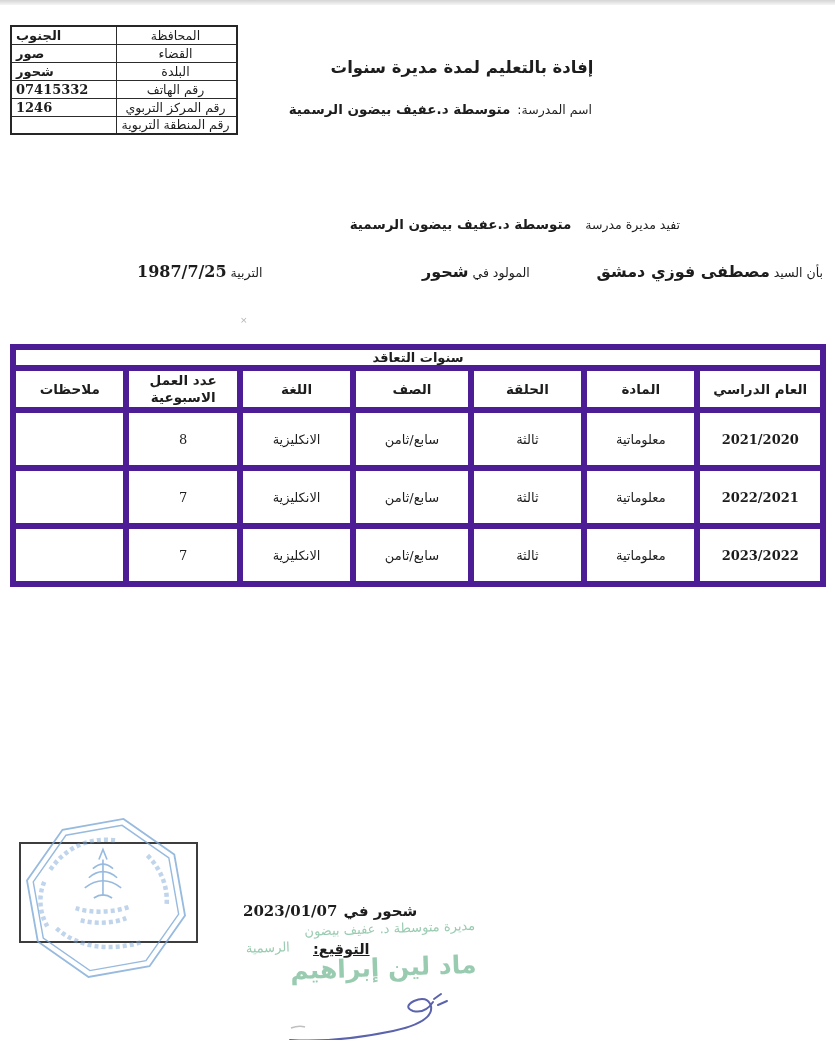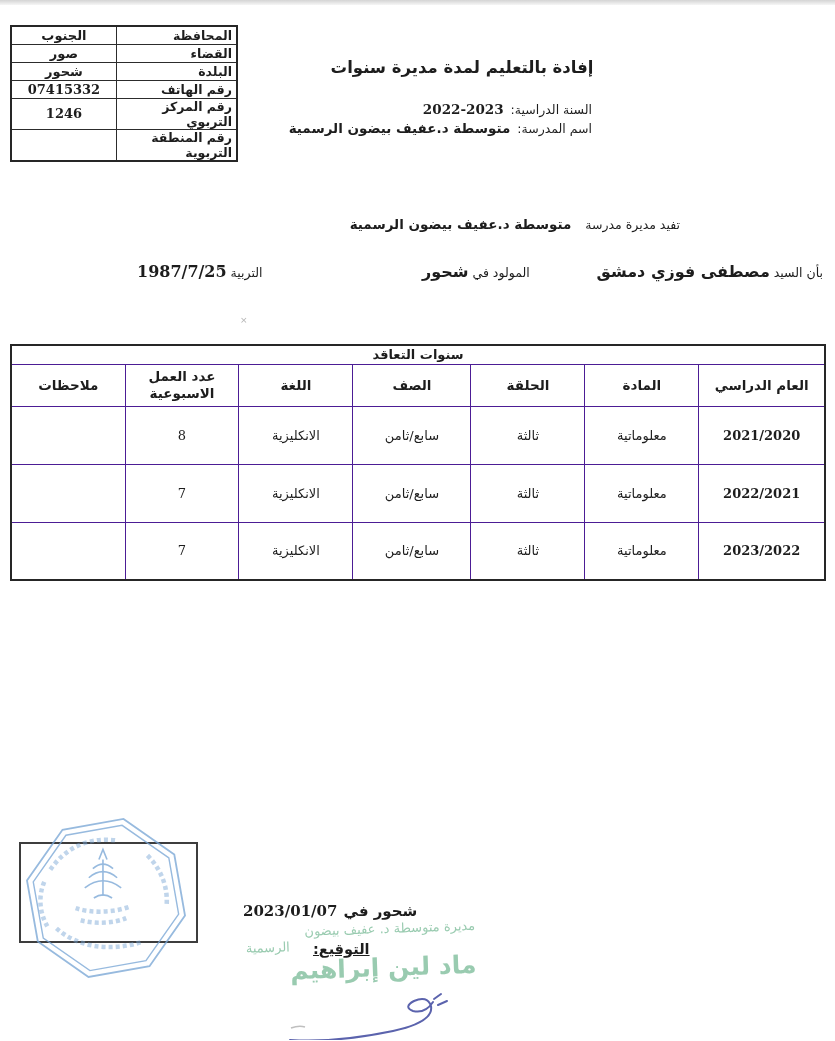--- a/index.html
+++ b/index.html
@@ -11,22 +11,22 @@
   }
   .num { font-family:"DejaVu Serif", serif; }
   .scan-strip { position:absolute; top:0; left:0; width:100%; height:5px;
     background:linear-gradient(#c9c9c9, #f4f4f4); opacity:.8; }
   .scan-speck { position:absolute; left:240px; top:315px; font-size:9px; color:#b3b3b3; }
 
   
   .info-table { position:absolute; left:10px; top:25px; width:228px;
     border-collapse:collapse; direction:rtl; border:2px solid #262626; }
   .info-table td { border:1px solid #2c2c2c; height:18px; padding:0 4px; }
-  .info-table td.lbl { width:122px; text-align:right; font-size:12.5px; padding-left:2px;font-weight:bold; }
-  .info-table td.val { width:106px; text-align:center; font-weight:bold; font-size:13px; }
+  .info-table td.lbl { width:122px; text-align:center; font-size:12.5px; padding-left:2px; }
+  .info-table td.val { width:106px; text-align:left; font-weight:bold; font-size:13px; }
 
   
   .title { position:absolute; left:327px; top:58px; width:270px; text-align:center;
     font-weight:bold; font-size:16.5px; direction:rtl; }
   .head-lines { position:absolute; right:243px; top:100px; text-align:right;
     direction:rtl; font-size:12.5px; line-height:18px; white-space:nowrap; }
   .head-lines .v { font-weight:bold; font-size:13.5px; margin-right:7px; }
 
   
   .ministry { position:absolute; right:6px; top:26px; width:184px; text-align:center;
@@ -35,21 +35,21 @@
 
   
   .intro1 { position:absolute; right:155px; top:216px; direction:rtl; white-space:nowrap; font-size:12.5px; }
   .intro1 .b { font-weight:bold; font-size:13.5px; margin-right:14px; }
   .intro-frag { position:absolute; top:262px; direction:rtl; white-space:nowrap; font-size:12.5px; }
   .intro-frag .b { font-weight:bold; font-size:16px;margin-left:32px; }
 
   
   .ctable { position:absolute; left:10px; top:344px; width:816px; border-collapse:collapse;
     direction:rtl; table-layout:fixed; border:2px solid #262626; }
-  .ctable td, .ctable th { border:1px solid #4c1d95; text-align:center; padding:0 2px; }
+  .ctable td, .ctable th { border:6px solid #4c1d95; text-align:center; padding:0 2px; }
   .ctable .cap td { height:19px; font-weight:bold; font-size:13px; }
   .ctable th { height:42px; font-size:13.5px; font-weight:bold; vertical-align:middle; line-height:17px; }
   .ctable td.cell { height:58px; font-size:13px; vertical-align:middle; }
   .ctable .year { font-weight:bold; font-size:14px; }
   .ctable .hours { font-size:14.5px; }
 
   
   .declaration { position:absolute; right:8px; top:828px; direction:rtl; white-space:nowrap;
     font-weight:bold; font-size:13.5px; }
   .declaration span { margin-left:4px; }
@@ -101,23 +101,20 @@
       </tr>
       <tr>
         <td class="lbl">رقم المنطقة التربوية</td>
         <td class="val"></td>
       </tr>
     </tbody>
   </table>
 
   <div class="title">إفادة بالتعليم لمدة مديرة سنوات</div>
   <div class="head-lines">
-    <div>
-      <span>السنة الدراسية:</span><span class="v num" dir="ltr">2022-2023</span>
-    </div>
     <div>
       <span>اسم المدرسة:</span><span class="v">متوسطة د.عفيف بيضون الرسمية</span>
     </div>
   </div>
 
 
   <div class="intro1">
     <span>تفيد مديرة مدرسة</span><span class="b">متوسطة د.عفيف بيضون الرسمية</span>
   </div>
   <div class="intro-frag" style="right:12px;">

